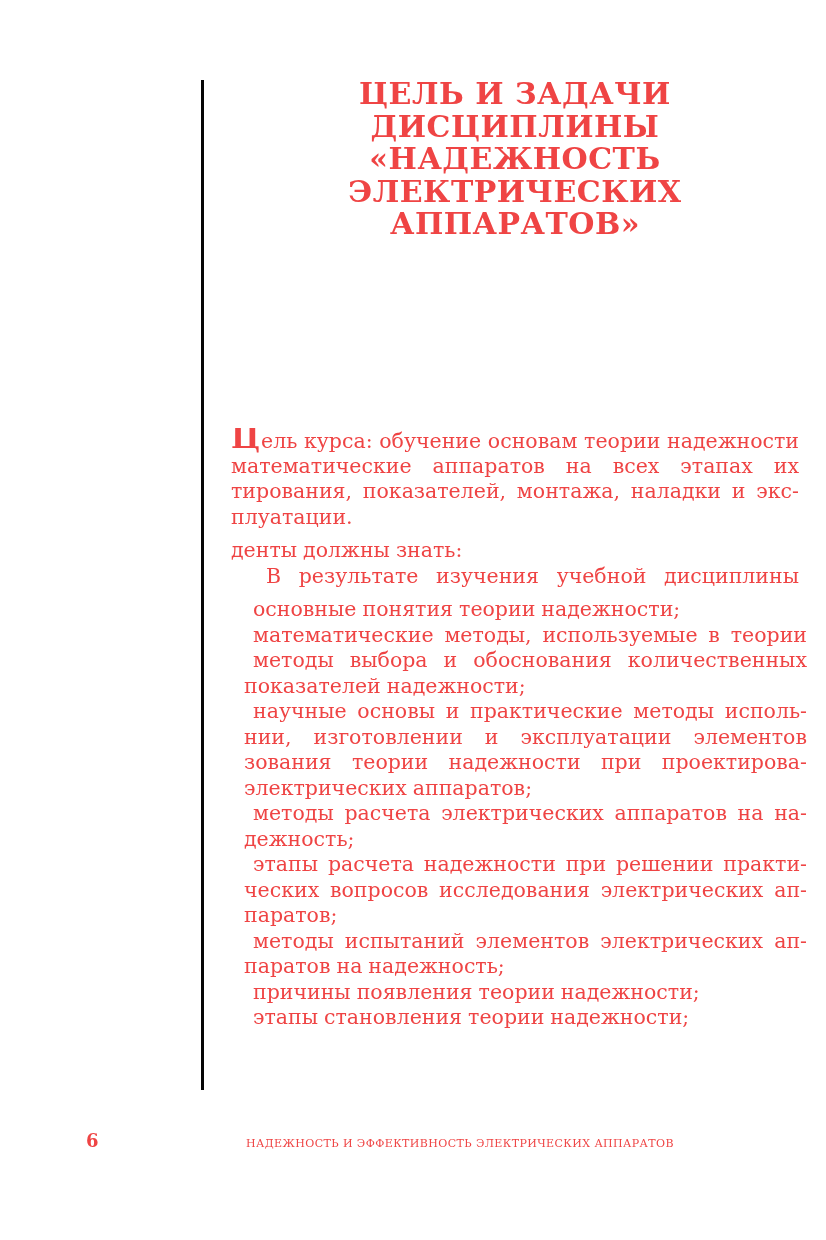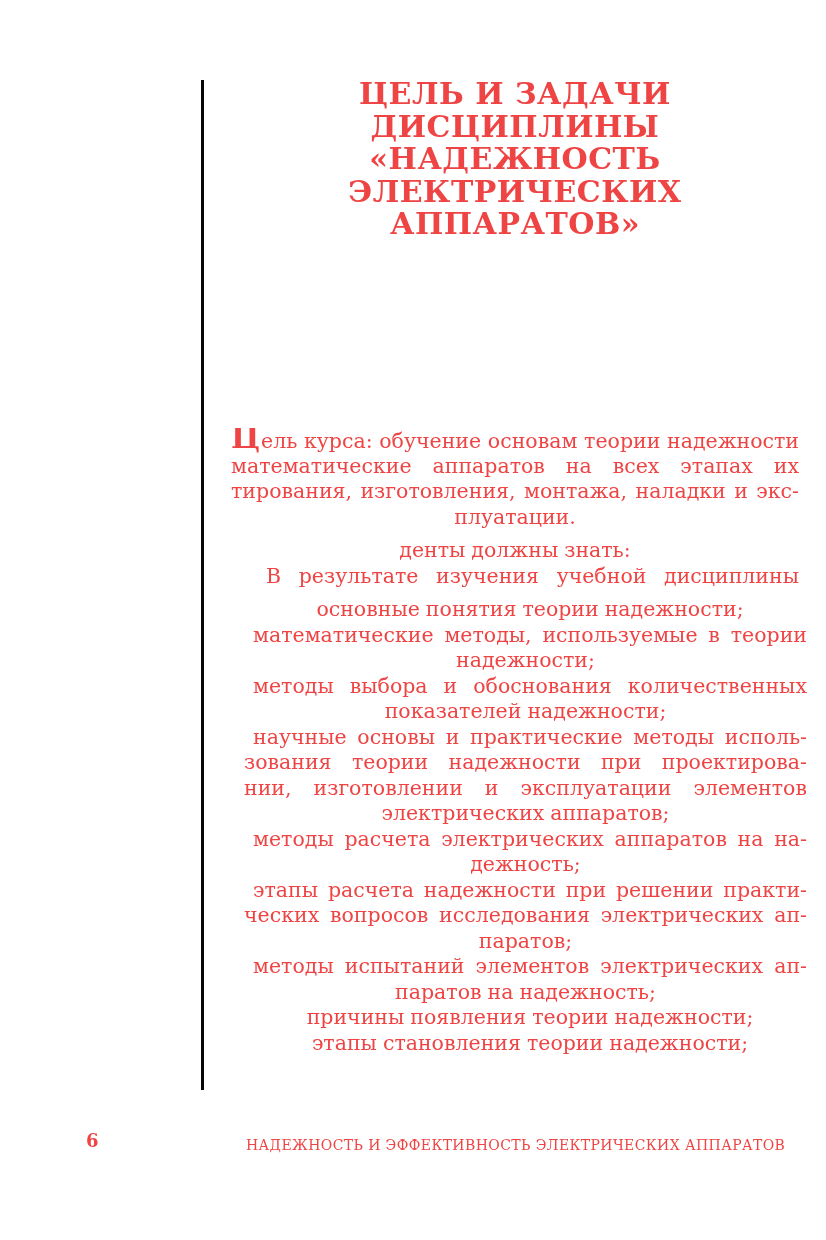--- a/index.html
+++ b/index.html
@@ -22,21 +22,21 @@
     margin:0;
   }
   .title-line{white-space:nowrap;}
   .page-body{
     position:absolute;left:223px;top:420px;width:584px;
     font-size:20.5px;line-height:25.5px;
     word-spacing:-0.5px;
   }
   .ln{
     height:25.5px;overflow:hidden;
-    text-align:center;
+    text-align:left;
   }
   .j{text-align:justify;text-align-last:justify;}
   .para{margin:8px;}
   .para.indented .ln.first{text-indent:35px;}
   .initial{
     font-size:30px;font-weight:bold;line-height:20px;
     margin-right:1px;
   }
   .knowledge-list{margin:0;padding:0;list-style:none;}
   .li-item{margin:0;padding-left:21px;}
@@ -46,64 +46,63 @@
     content:"";position:absolute;left:-7px;top:10px;
     width:7px;height:7px;background:#0e0e0e;
   }
   .page-footer{position:absolute;left:0;top:0;width:826px;height:1240px;pointer-events:none;}
   .page-number{
     position:absolute;left:86px;top:1130px;
     font-size:18px;font-weight:bold;
   }
   .running-title{
     position:absolute;left:246px;top:1137px;
-    font-size:14px;letter-spacing:0.4px;white-space:nowrap;
+    font-size:11px;letter-spacing:0.4px;white-space:nowrap;
   }
 </style>
 </head>
 <body>
 
 <div class="page">
   <div class="vrule"></div>
 
   <h1 class="chapter-title">
       <div class="title-line">ЦЕЛЬ И ЗАДАЧИ</div>
       <div class="title-line">ДИСЦИПЛИНЫ</div>
       <div class="title-line">«НАДЕЖНОСТЬ</div>
       <div class="title-line">ЭЛЕКТРИЧЕСКИХ</div>
       <div class="title-line">АППАРАТОВ»</div>
     </h1>
 
   <div class="page-body">
     <div class="para lead">
         <div class="ln j first"><span class="initial">Ц</span>ель курса: обучение основам теории надежности</div>
         <div class="ln j">математические аппаратов на всех этапах их проек-</div>
-        <div class="ln j">тирования, изготовления, монтажа, наладки и экс-</div>
+        <div class="ln j">тирования, показателей, монтажа, наладки и экс-</div>
         <div class="ln">плуатации.</div>
       </div>
     <div class="para indented">
         <div class="ln">денты должны знать:</div>
         <div class="ln j first">В результате изучения учебной дисциплины сту-</div>
       </div>
     <ul class="knowledge-list">
         <li class="li-item">
           <div class="ln li-first">основные понятия теории надежности;</div>
         </li>
         <li class="li-item">
           <div class="ln j li-first">математические методы, используемые в теории</div>
-          <div class="ln">надежности;</div>
         </li>
         <li class="li-item">
           <div class="ln j li-first">методы выбора и обоснования количественных</div>
           <div class="ln">показателей надежности;</div>
         </li>
         <li class="li-item">
           <div class="ln j li-first">научные основы и практические методы исполь-</div>
+          <div class="ln j">нии, изготовлении и эксплуатации элементов</div>
           <div class="ln j">зования теории надежности при проектирова-</div>
-          <div class="ln j">нии, изготовлении и эксплуатации элементов</div>
           <div class="ln">электрических аппаратов;</div>
         </li>
         <li class="li-item">
           <div class="ln j li-first">методы расчета электрических аппаратов на на-</div>
           <div class="ln">дежность;</div>
         </li>
         <li class="li-item">
           <div class="ln j li-first">этапы расчета надежности при решении практи-</div>
           <div class="ln j">ческих вопросов исследования электрических ап-</div>
           <div class="ln">паратов;</div>

